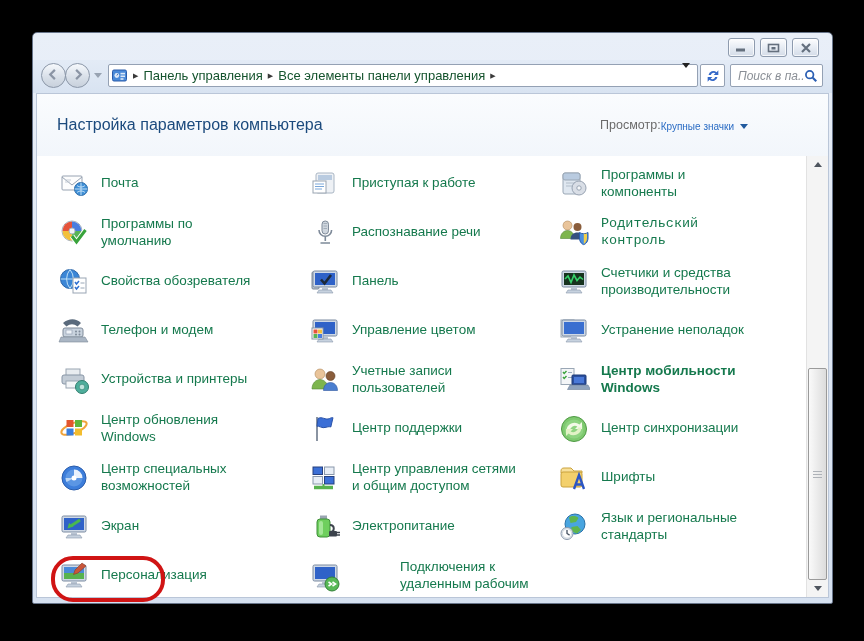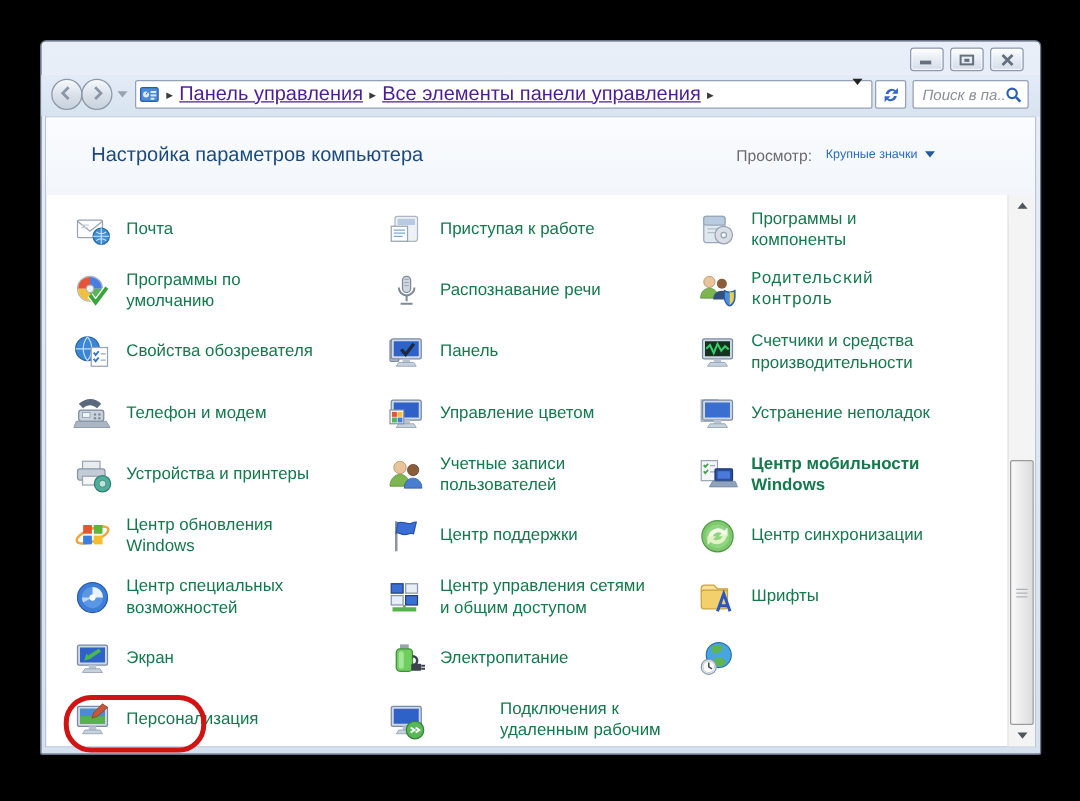--- a/index.html
+++ b/index.html
@@ -19,37 +19,37 @@
           background:linear-gradient(#e3ebf6,#d8e3f1);}
   .navcircle{width:25px;height:25px;border-radius:50%;box-sizing:border-box;border:1px solid #8b97a8;
              background:linear-gradient(#f6f9fc,#d9e0e9 55%,#c8d1dc);display:flex;align-items:center;
              justify-content:center;flex:none;padding:0;}
   .navcircle+.navcircle{margin-left:-1px;}
   .chev-tiny{width:0;height:0;border-left:4px solid transparent;border-right:4px solid transparent;
              border-top:5px solid #98a3b2;margin:0 6px 0 4px;flex:none;}
   .addressbar{flex:1;height:23px;box-sizing:border-box;background:#fff;border:1px solid #94a1b4;
               border-radius:2px;display:flex;align-items:center;padding:0 3px;min-width:0;}
   .crumb-sep{font-size:7px;color:#3a3a3a;margin:0 5px;flex:none;}
-  .crumb{font-size:16px;color:#4c1d95;white-space:nowrap;text-decoration:underline;}
+  .crumb{font-size:13px;color:#14532d;white-space:nowrap;}
   .bar-dropdown{margin-left:auto;border:none;background:none;padding:2px 4px;flex:none;}
   .bar-dropdown .tri{width:0;height:0;border-left:4px solid transparent;border-right:4px solid transparent;
                      border-top:5px solid #222;}
   .refreshbtn{width:25px;height:23px;box-sizing:border-box;background:#fff;border:1px solid #94a1b4;
               border-radius:2px;margin-left:2px;display:flex;align-items:center;justify-content:center;
               padding:0;flex:none;}
   .searchbox{width:93px;height:23px;box-sizing:border-box;background:#fff;border:1px solid #94a1b4;
              border-radius:2px;margin-left:5px;display:flex;align-items:center;padding:0 4px 0 7px;flex:none;}
   .searchbox .ph{font-size:12px;font-style:italic;color:#8a8f96;flex:1;white-space:nowrap;overflow:hidden;}
   
   .main{flex:1;margin:0 3px 5px 3px;background:#fff;border:1px solid #bac6d8;box-sizing:border-box;
         display:flex;flex-direction:column;min-height:0;}
   .page-header{height:62px;flex:none;display:flex;align-items:center;justify-content:space-between;
-               padding:0 80px 0 36px;background:linear-gradient(#fafcfe,#f2f6fb);}
+               padding:0 80px 0 20px;background:linear-gradient(#fafcfe,#f2f6fb);}
   .page-title{font-size:16px;color:var(--heading,#1b4a7d);}
-  .viewsel{display:flex;align-items:flex-start;gap:11px;}
+  .viewsel{display:flex;align-items:flex-end;gap:0;}
   .viewsel .vlabel{font-size:12.5px;color:#6b6b6b;}
   .viewsel .vbtn{display:flex;align-items:center;gap:6px;background:none;border:none;padding:0;}
   .viewsel .vvalue{font-size:10px;color:var(--link,#2a6cc4);}
   .viewsel .tri{width:0;height:0;border-left:4px solid transparent;border-right:4px solid transparent;
                 border-top:5px solid #215a9e;}
   .body{flex:1;display:flex;min-height:0;}
   .grid{flex:1;display:grid;grid-template-columns:251px 249px 1fr;grid-template-rows:repeat(9,49px);
         grid-auto-flow:column;padding:3px 0 0 21px;}
   .item{display:flex;align-items:center;cursor:pointer;}
   .item .ic{width:32px;height:32px;flex:none;margin-right:11px;}
@@ -441,20 +441,22 @@
           </div>
           <div class="item">
             <span class="ic"><svg viewBox="0 0 32 32" width="32" height="32">
                 <circle cx="17" cy="13" r="10" fill="#49a5e0" stroke="#2a72a8"></circle>
                 <path d="M11 6.5c3-2 7-2 9.5.5l-2.5 4-5.5 1z" fill="#5fb54e"></path>
                 <path d="M13.5 16l6-1 3.5 4-4 3.5-5.5-2z" fill="#5fb54e"></path>
                 <circle cx="9" cy="22.5" r="6" fill="#eef2f6" stroke="#8a98ab"></circle>
                 <circle cx="9" cy="22.5" r="4.6" fill="#fff" stroke="#b9c2cc" stroke-width="0.6"></circle>
                 <path d="M9 19v3.5l2.6 1.6" stroke="#445060" fill="none" stroke-width="1.3"></path>
               </svg></span>
+            <span class="lbl" style="max-width: 160px;">Язык и региональные
+стандарты</span>
           </div>
         </div>
       <div class="scrollbar">
         <button class="sb-btn sb-up">
             <span class="tri"></span>
           </button>
         <div class="sb-track">
           <div class="sb-thumb">
               <i></i>
               <i></i>

